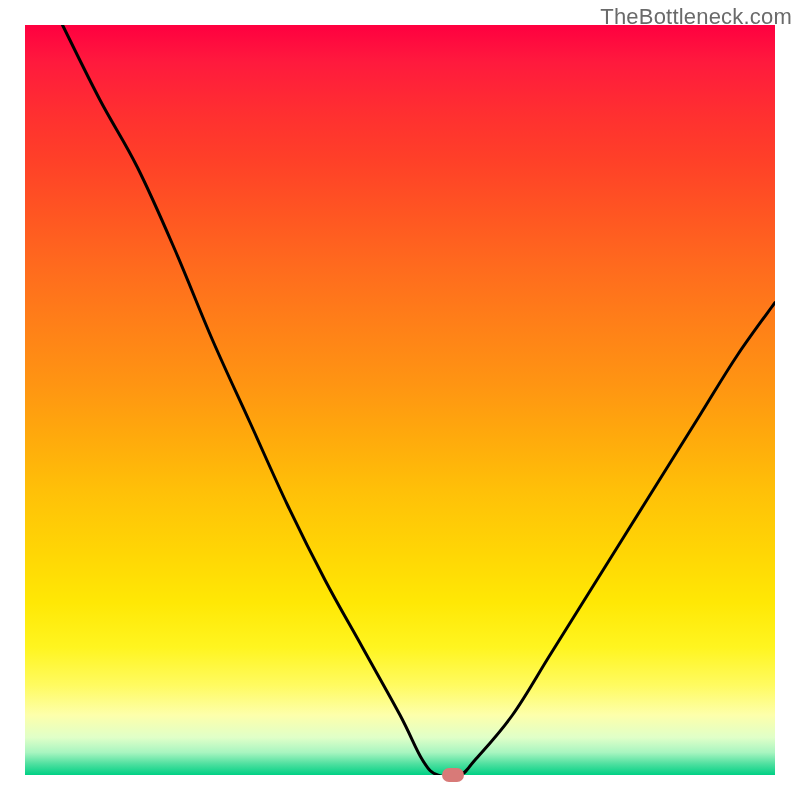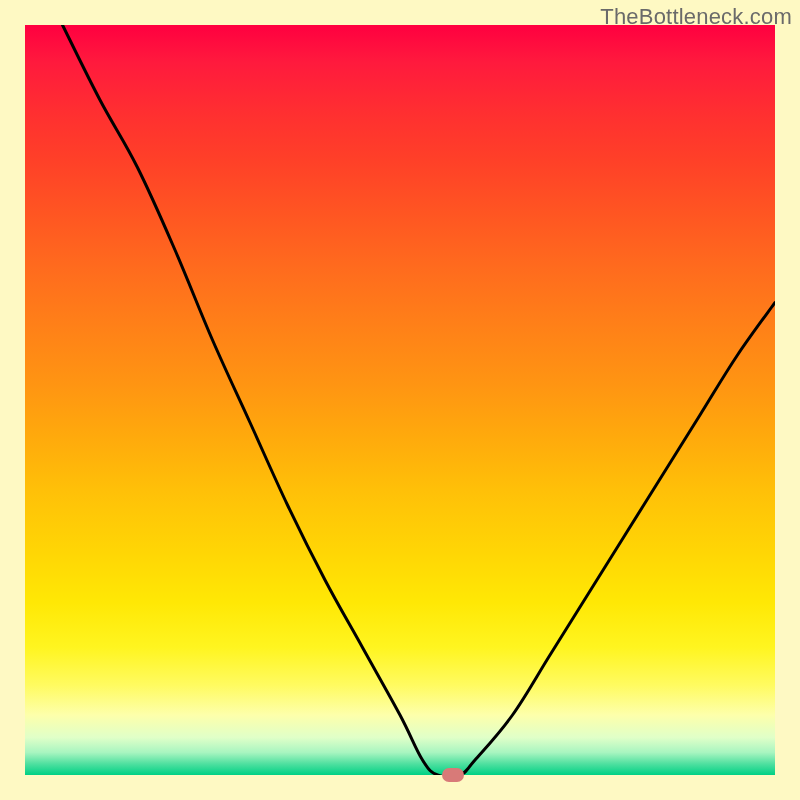--- a/index.html
+++ b/index.html
@@ -1,21 +1,21 @@
 <!DOCTYPE html>
 <html><head>
 <meta charset="utf-8">
 <style>
   * { margin: 0; padding: 0; box-sizing: border-box; }
   html, body { width: 800px; height: 800px; overflow: hidden; background: #000; }
   .chart-container {
     position: relative;
     width: 800px;
     height: 800px;
-    background: #fef9c3;
+    background: #ffffff;
   }
   .plot-area {
     position: absolute;
     left: 25px;
     top: 25px;
     width: 750px;
     height: 750px;
     background: linear-gradient(to bottom,
       #ff0040 0%,
       #ff1a3d 5%,

